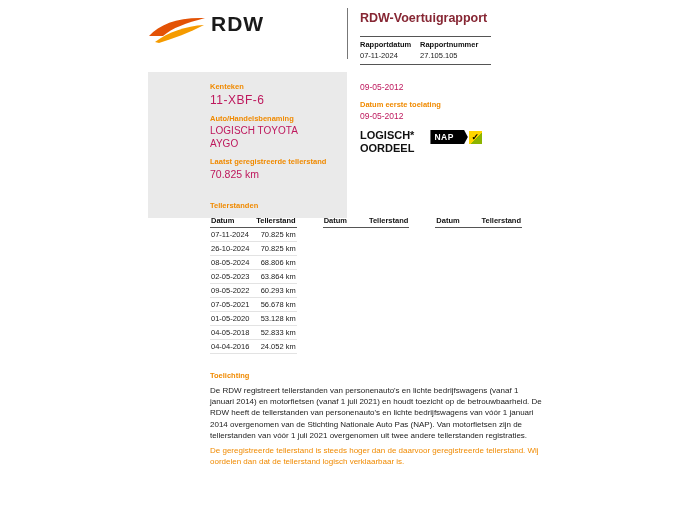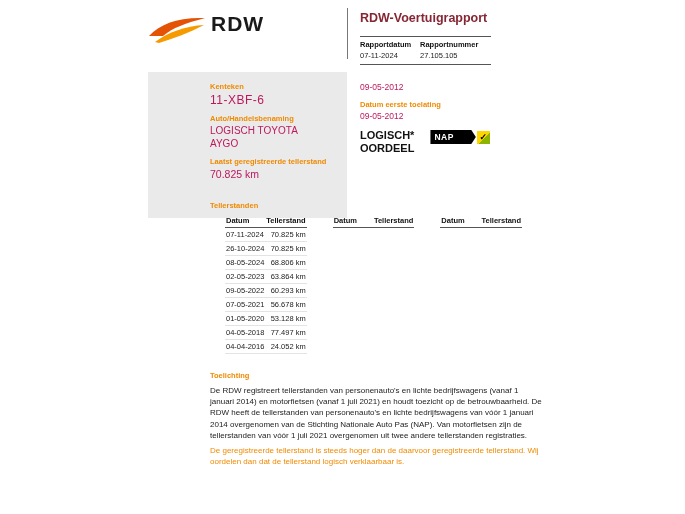--- a/index.html
+++ b/index.html
@@ -31,27 +31,27 @@
   .field-value.kenteken { font-size: 12px; letter-spacing: 0.5px; }
   .field-value.merk { width: 100px; line-height: 1.25; }
   .field-value.laatst { font-size: 10.5px; }
 
   
   .right-col { position: absolute; left: 360px; top: 80px; width: 190px; }
   .right-col .field-value { font-size: 8.5px; margin: 2px 0 8px; }
   .oordeel-row { display: flex; align-items: flex-start; margin-top: 8px; }
   .oordeel-text span { display: block; font-size: 11px; font-weight: bold; color: #111; line-height: 1.15; }
   .nap { display: flex; align-items: center; margin-left: 16px; margin-top: 1px; }
-  .nap-black { background: #000; color: #fff; font-weight: bold; font-size: 8.5px; padding: 2px 22px 2px 4px; letter-spacing: 0.5px; clip-path: polygon(0 0, 90% 0, 100% 50%, 90% 100%, 0 100%); }
+  .nap-black { background: #000; color: #fff; font-weight: bold; font-size: 8.5px; padding: 2px 14px 2px 4px; letter-spacing: 0.5px; clip-path: polygon(0 0, 90% 0, 100% 50%, 90% 100%, 0 100%); }
   .nap-check { width: 13px; height: 13px; margin-left: 1px; background: linear-gradient(135deg, #ffd500 55%, #8cb400 55%); color: #000; font-size: 9px; font-weight: bold; display: flex; align-items: center; justify-content: center; }
 
   
   .teller-section { position: absolute; left: 210px; top: 201px; width: 312px; }
   .teller-heading { color: #f08a00; font-weight: bold; font-size: 7.5px; margin-bottom: 4px; }
-  .teller-groups { display: flex; gap: 26px; margin-left: 15px; }
+  .teller-groups { display: flex; gap: 26px; }
   .tgroup { width: 94px; }
   .trow { display: flex; justify-content: space-between; font-size: 7.5px; color: #222; padding: 2px 1px; border-bottom: 1px solid #e3e3e3; }
   .trow.thead { font-weight: bold; color: #111; border-bottom: 1px solid #555; }
   .td-val { text-align: right; }
 
   
   .toelichting { position: absolute; left: 210px; top: 371px; width: 332px; }
   .toelichting-heading { color: #f08a00; font-weight: bold; font-size: 7.5px; margin-bottom: 5px; }
   .toelichting-body { font-size: 8px; color: #222; line-height: 1.4; }
   .logisch-heading { font-weight: bold; font-size: 9.5px; color: #111; margin-top: 9px; }
@@ -147,21 +147,21 @@
         <div class="trow">
           <span class="td-datum">07-05-2021</span>
           <span class="td-val">56.678 km</span>
         </div>
         <div class="trow">
           <span class="td-datum">01-05-2020</span>
           <span class="td-val">53.128 km</span>
         </div>
         <div class="trow">
           <span class="td-datum">04-05-2018</span>
-          <span class="td-val">77.497 km</span>
+          <span class="td-val">52.833 km</span>
         </div>
         <div class="trow">
           <span class="td-datum">04-04-2016</span>
           <span class="td-val">24.052 km</span>
         </div>
       </div>
 
       <div class="tgroup">
         <div class="trow thead">
           <span class="td-datum">Datum</span>

